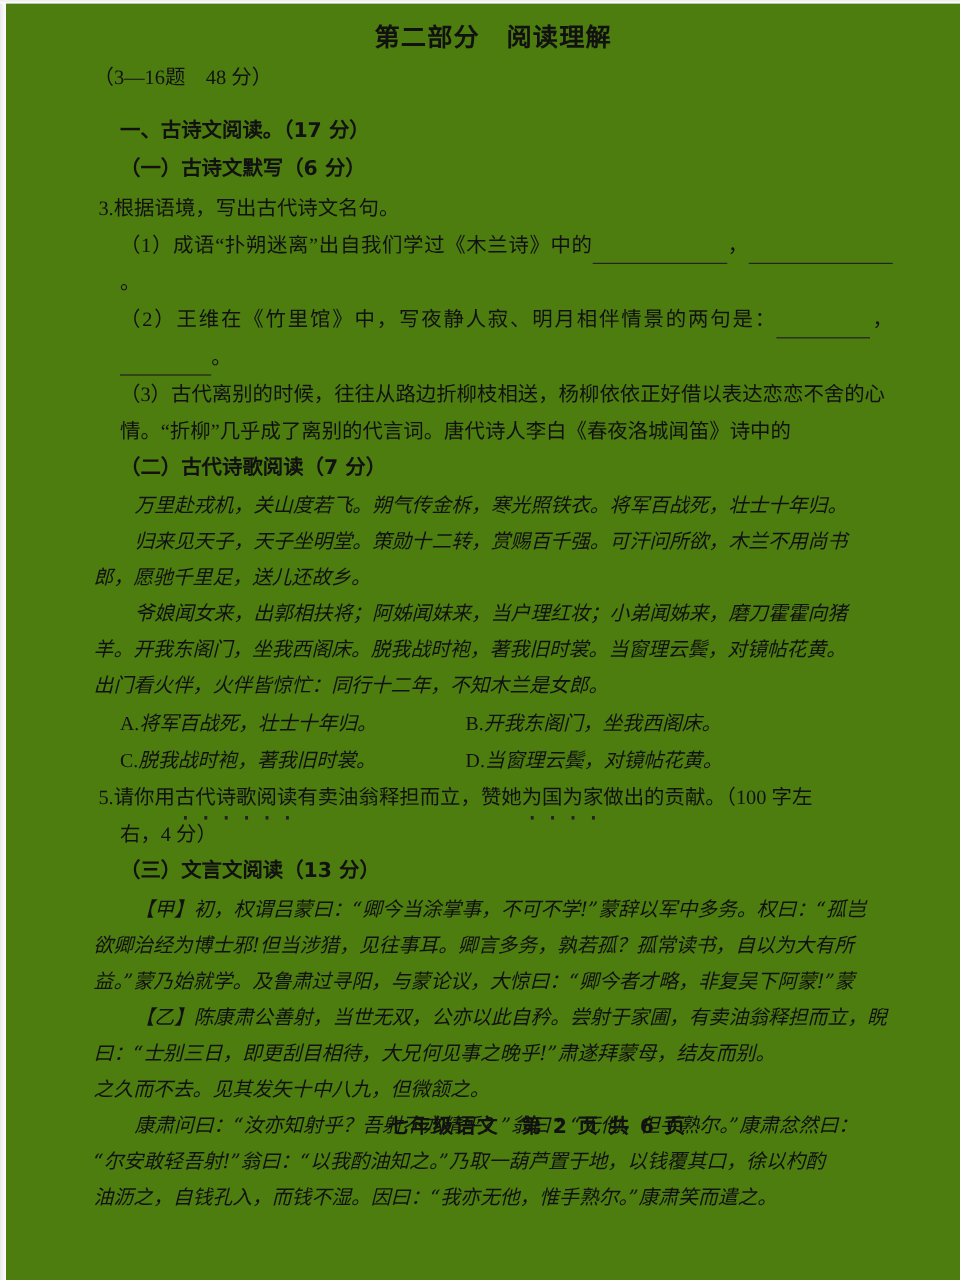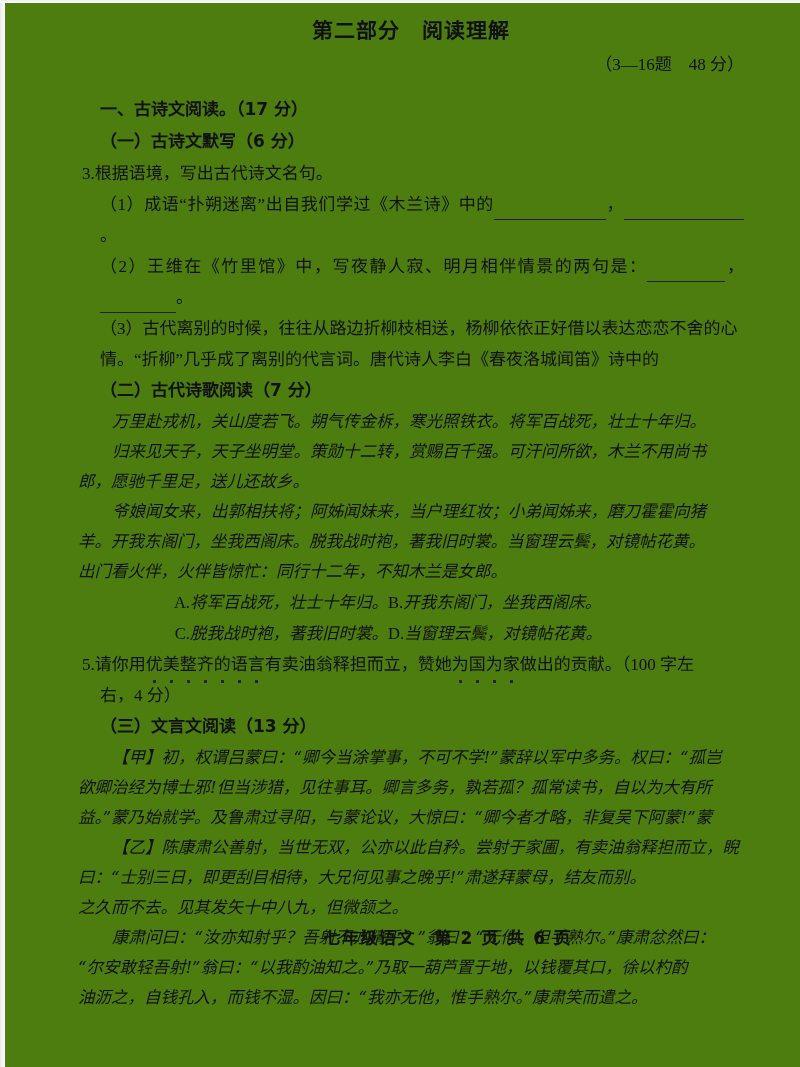--- a/index.html
+++ b/index.html
@@ -55,21 +55,21 @@
   .doc-title {
     text-align: center;
     font-family: "DejaVu Sans", "Liberation Sans", sans-serif;
     font-weight: bold;
     font-size: 21px;
     letter-spacing: 1px;
     margin: 0 0 2px 0;
     line-height: 34px;
   }
   .doc-subtitle {
-    text-align: right;
+    text-align: left;
     font-family: "Liberation Serif", serif;
     font-size: 17px;
     margin: 0 0 14px 0;
     line-height: 30px;
   }
 
   .sec-h1 {
     font-family: "DejaVu Sans", "Liberation Sans", sans-serif;
     font-weight: bold;
     font-size: 17px;
@@ -139,21 +139,21 @@
   }
   .choice-row {
     display: flex;
     font-size: 16.5px;
     line-height: 31px;
   }
   .choice {
     font-family: "DejaVu Serif", "Liberation Serif", serif;
     font-style: italic;
   }
-  .choice-a, .choice-c { width: 288px; flex: 0 0 288px; text-align: right; }
+  .choice-a, .choice-c { width: 288px; flex: 0 0 288px; }
   .choice-b, .choice-d { flex: 1 1 auto; }
   .choice-label {
     font-style: normal;
     font-family: "Liberation Serif", serif;
   }
 
   
   .emph {
     position: relative;
     display: inline-block;
@@ -241,21 +241,21 @@
         <div class="choice choice-c">
           <span class="choice-label">C.</span><span>脱我战时袍，著我旧时裳。</span>
         </div>
         <div class="choice choice-d">
           <span class="choice-label">D.</span><span>当窗理云鬓，对镜帖花黄。</span>
         </div>
       </div>
     </div>
 
     <div class="q-line">
-      <span class="q-num">5.</span><span>请你用</span><span class="emph">优美整齐的语言</span><span>有卖油翁释担而立，赞她</span><span class="emph">为国为家</span><span>做出的贡献。（100 字左</span>
+      <span class="q-num">5.</span><span>请你用</span><span class="emph">古代诗歌阅读</span><span>有卖油翁释担而立，赞她</span><span class="emph">为国为家</span><span>做出的贡献。（100 字左</span>
     </div>
     <div class="wrap-line">右，4 分）</div>
 
     <div class="sec-h2">（三）文言文阅读（13 分）</div>
 
     <div class="kai kai-p">
       <span>【甲】</span><span>初，权谓吕蒙曰：“卿今当涂掌事，不可不学!”蒙辞以军中多务。权曰：“孤岂</span>
     </div>
     <div class="kai kai-cont">欲卿治经为博士邪!但当涉猎，见往事耳。卿言多务，孰若孤？孤常读书，自以为大有所</div>
     <div class="kai kai-cont">益。”蒙乃始就学。及鲁肃过寻阳，与蒙论议，大惊曰：“卿今者才略，非复吴下阿蒙!”蒙</div>

